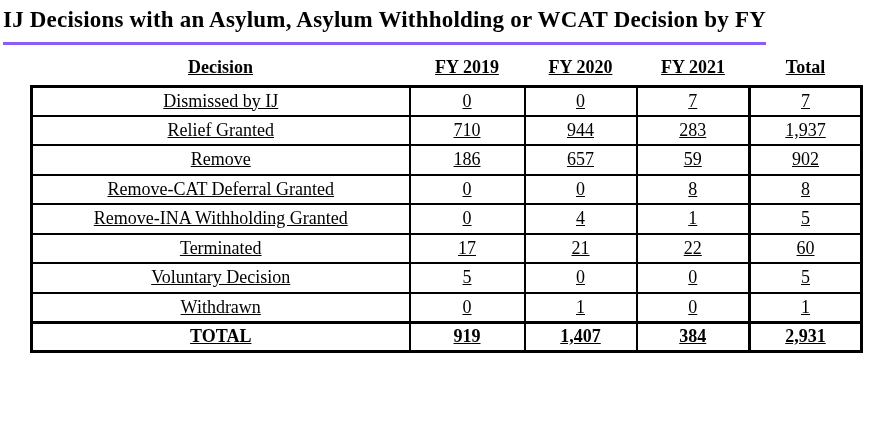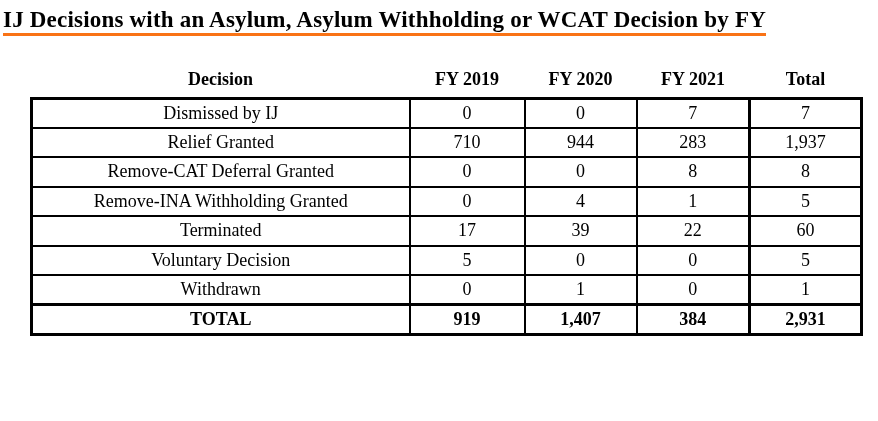--- a/index.html
+++ b/index.html
@@ -18,31 +18,32 @@
   .title {
     position: absolute;
     top: 7px;
     left: 3px;
     font-size: 23px;
     font-weight: bold;
     white-space: nowrap;
     letter-spacing: 0.2px;
   }
   .title span {
-    border-bottom: 3px solid #f97316;
-    padding-bottom: 1px;
+    border-bottom: 3px solid #8b5cf6;
+    padding-bottom: 10px;
   }
   table.decisions {
     position: absolute;
-    top: 68px;
+    top: 56px;
     left: 30px;
     width: 830px;
     border-collapse: collapse;
     table-layout: fixed;
     font-size: 18px;
+    text-decoration: underline;
   }
   table.decisions th, table.decisions td {
     text-align: center;
     vertical-align: middle;
     overflow: hidden;
     white-space: nowrap;
   }
   
   thead th {
     border: none;
@@ -100,37 +101,44 @@
         <td>7</td>
       </tr>
       <tr>
         <td>Relief Granted</td>
         <td>710</td>
         <td>944</td>
         <td>283</td>
         <td>1,937</td>
       </tr>
       <tr>
+        <td>Remove</td>
+        <td>186</td>
+        <td>657</td>
+        <td>59</td>
+        <td>902</td>
+      </tr>
+      <tr>
         <td>Remove-CAT Deferral Granted</td>
         <td>0</td>
         <td>0</td>
         <td>8</td>
         <td>8</td>
       </tr>
       <tr>
         <td>Remove-INA Withholding Granted</td>
         <td>0</td>
         <td>4</td>
         <td>1</td>
         <td>5</td>
       </tr>
       <tr>
         <td>Terminated</td>
         <td>17</td>
-        <td>39</td>
+        <td>21</td>
         <td>22</td>
         <td>60</td>
       </tr>
       <tr>
         <td>Voluntary Decision</td>
         <td>5</td>
         <td>0</td>
         <td>0</td>
         <td>5</td>
       </tr>

